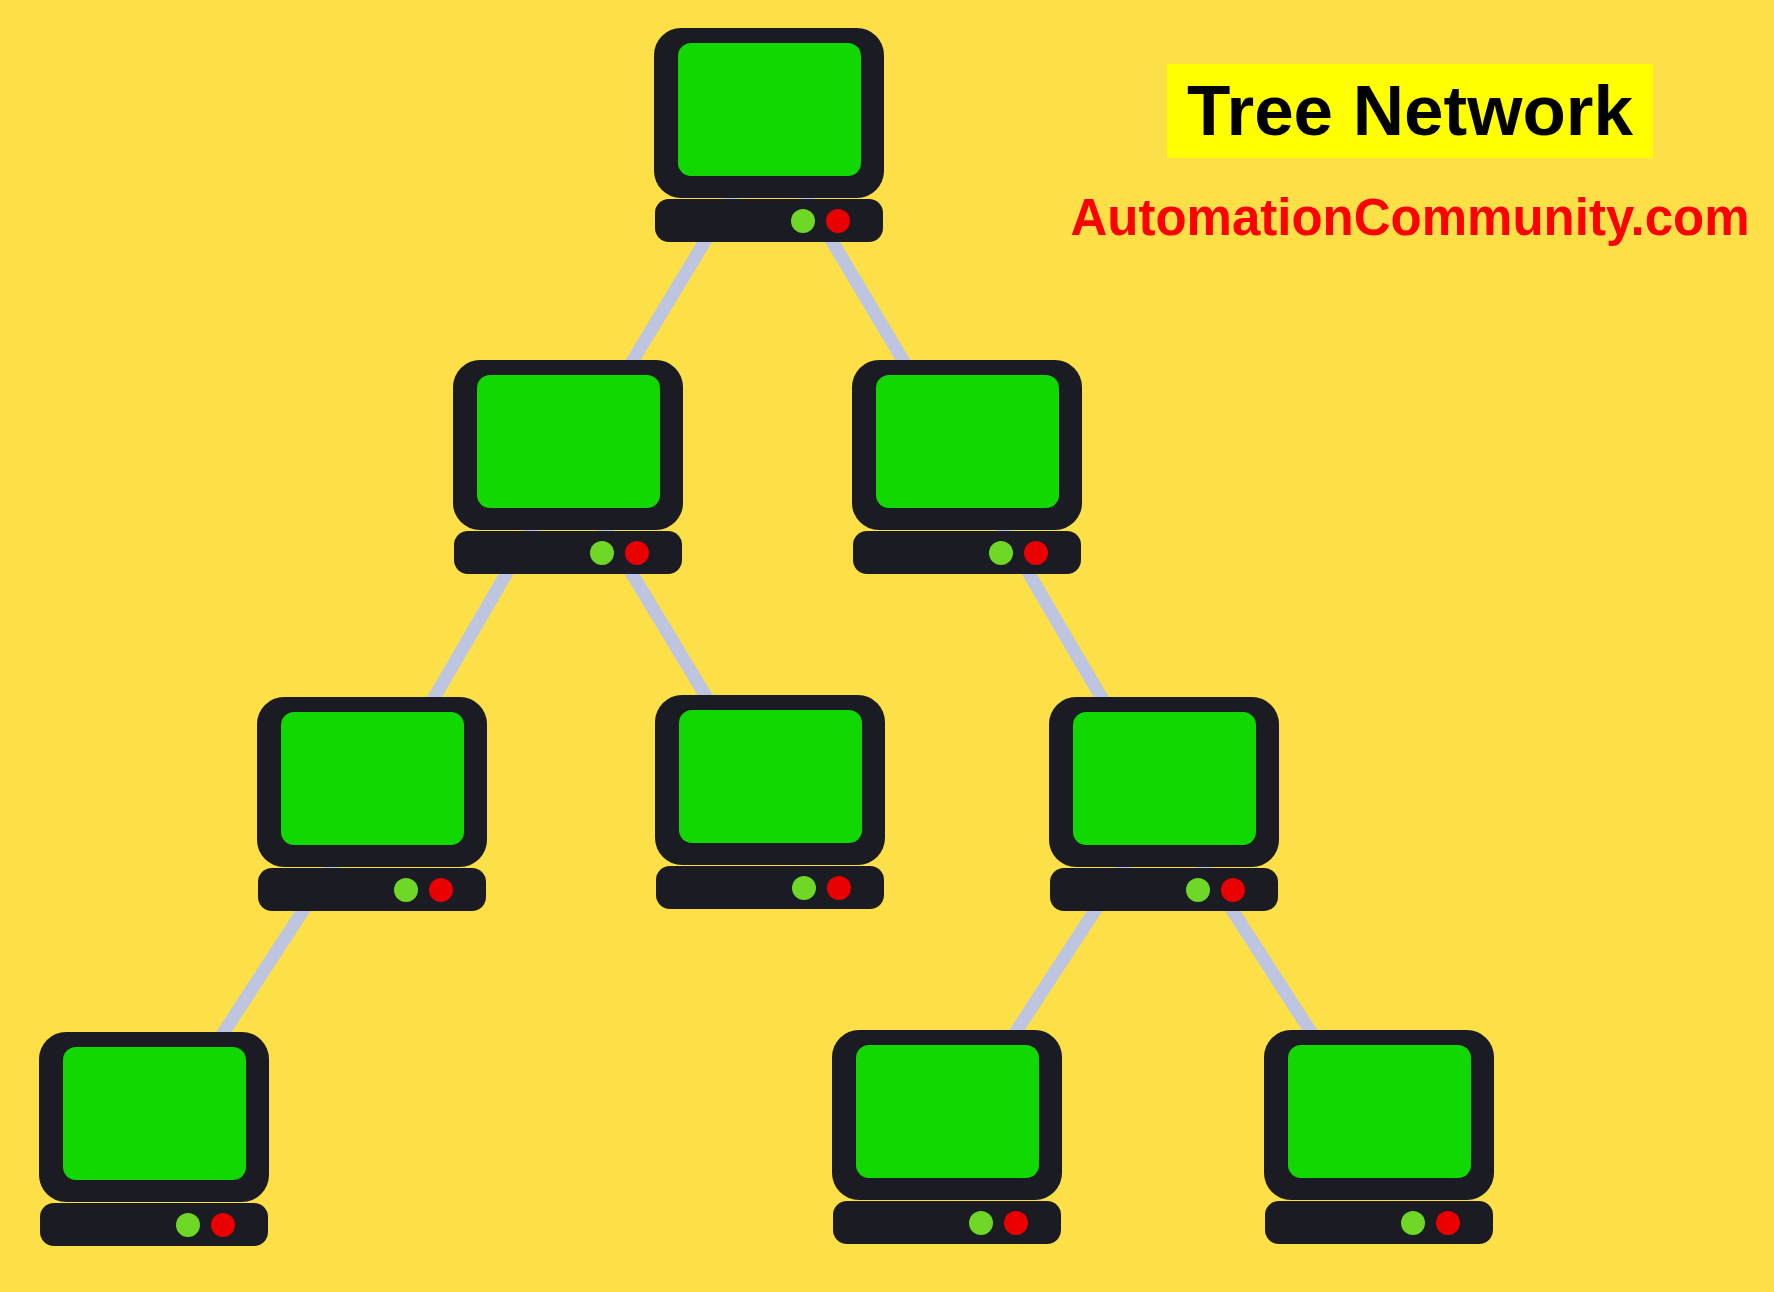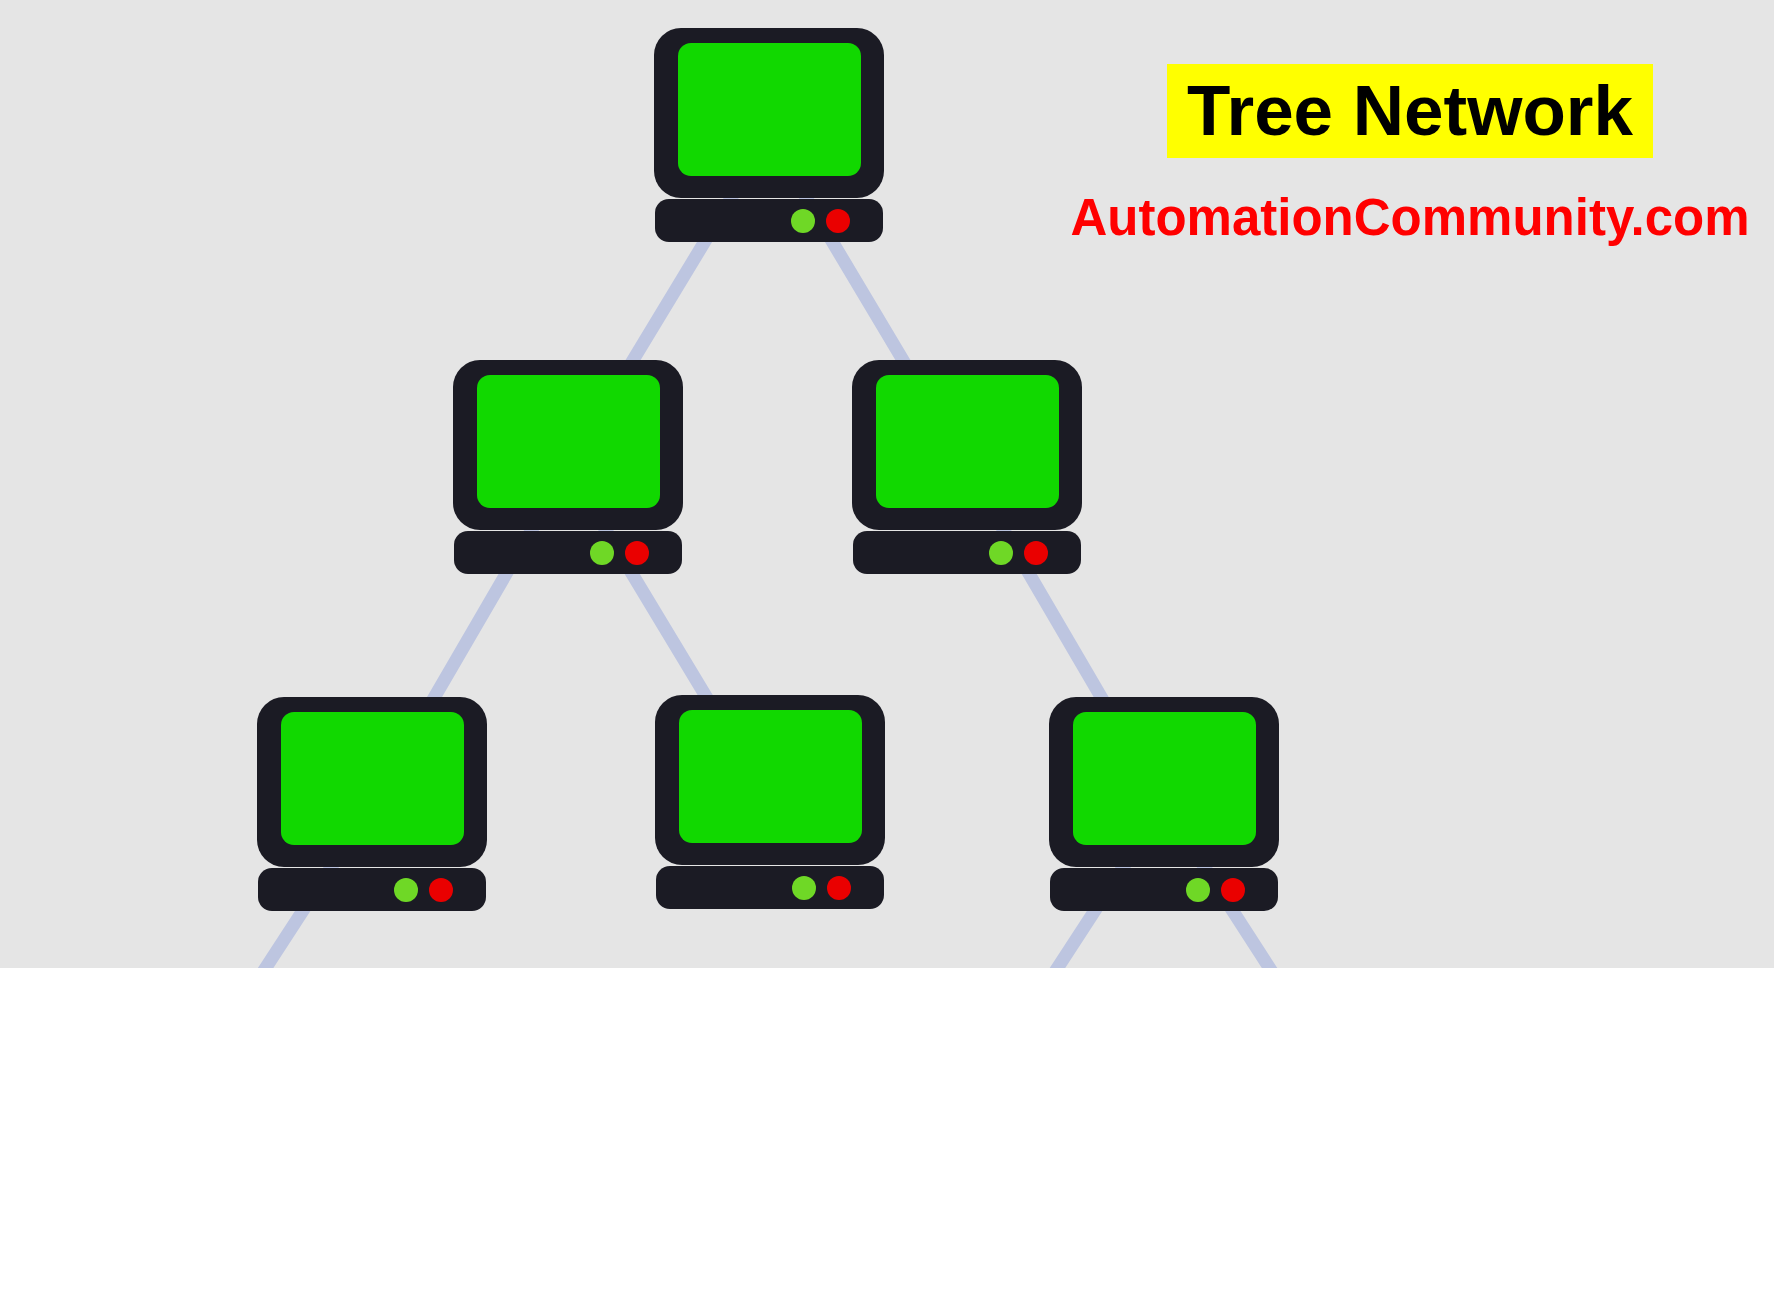--- a/index.html
+++ b/index.html
@@ -4,22 +4,22 @@
 <style>
   html, body {
     margin: 0;
     padding: 0;
     background: #ffffff;
     font-family: "Liberation Sans", sans-serif;
   }
   .canvas {
     position: relative;
     width: 1774px;
-    height: 968px;
-    background: #e5e5e5;
+    height: 1292px;
+    background: #fde047;
     overflow: hidden;
   }
   .diagram-svg {
     position: absolute;
     left: 0;
     top: 0;
   }
   .header {
     position: absolute;
     left: 1040px;

